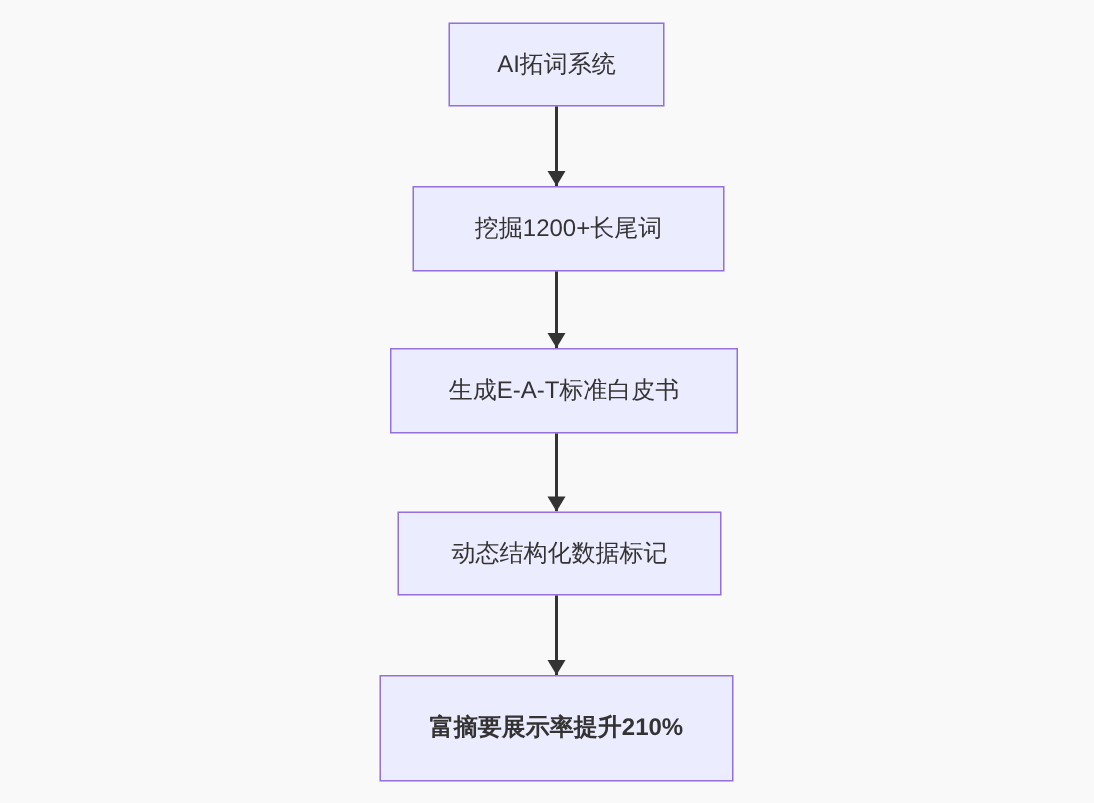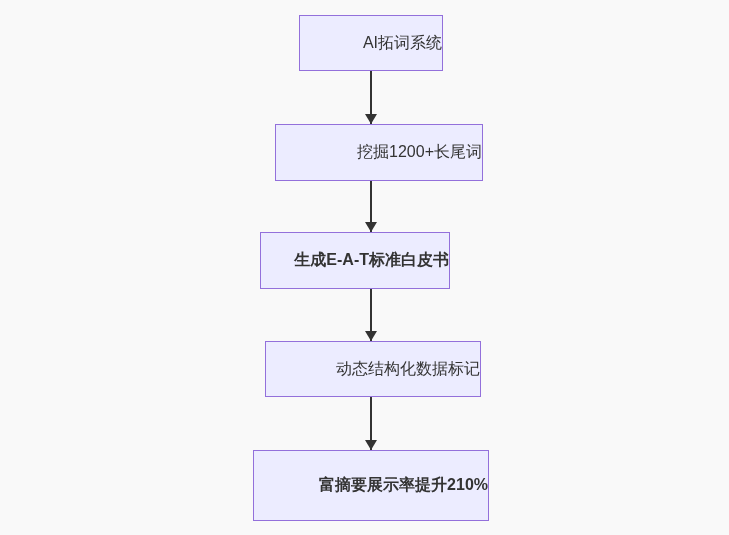--- a/index.html
+++ b/index.html
@@ -21,27 +21,27 @@
   }
   .node {
     position: absolute;
     box-sizing: border-box;
     background: #ECECFF;
     border: 1px solid #9370DB;
     color: #333333;
     font-size: 16px;
     display: flex;
     align-items: center;
-    justify-content: flex-end;
+    justify-content: center;
     text-align: center;
     white-space: nowrap;
   }
   .node-1 { left: 299px; top: 15px;  width: 144px; height: 56px; }
   .node-2 { left: 275px; top: 124px; width: 208px; height: 57px; }
-  .node-3 { left: 260px; top: 232px; width: 190px; height: 57px; font-weight: bold; }
+  .node-3 { left: 260px; top: 232px; width: 232px; height: 57px; }
   .node-4 { left: 265px; top: 341px; width: 216px; height: 56px; }
   .node-5 { left: 253px; top: 450px; width: 236px; height: 71px; font-weight: bold; }
 
   .arrow {
     position: absolute;
     width: 2px;
     background: #333333;
   }
   .arrow::after {
     content: '';

